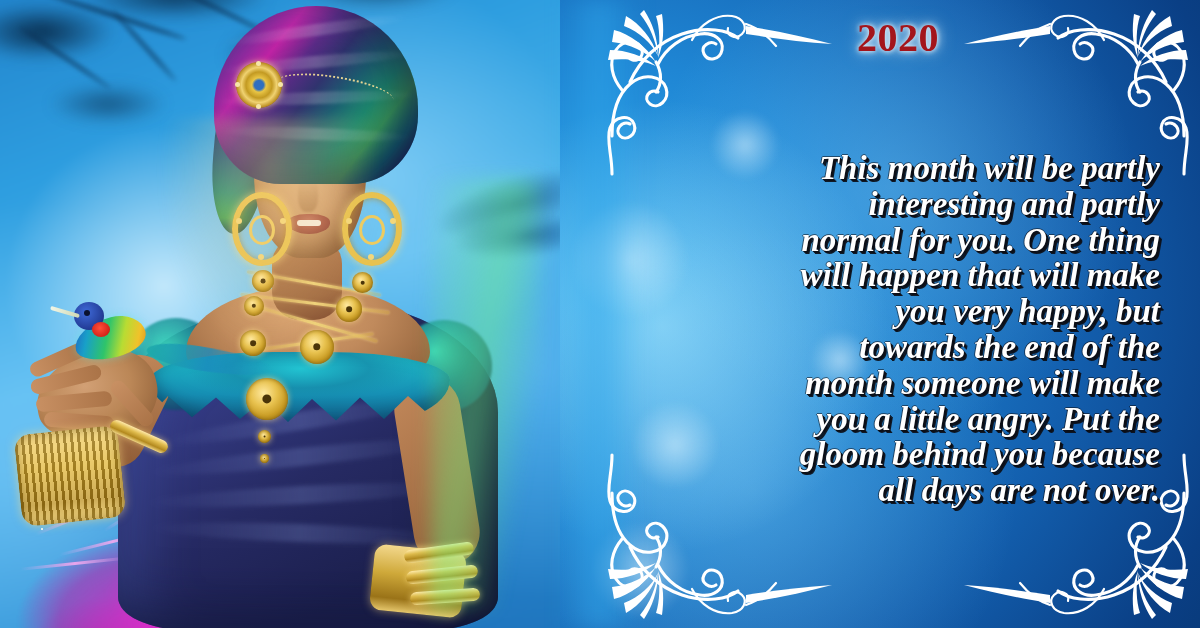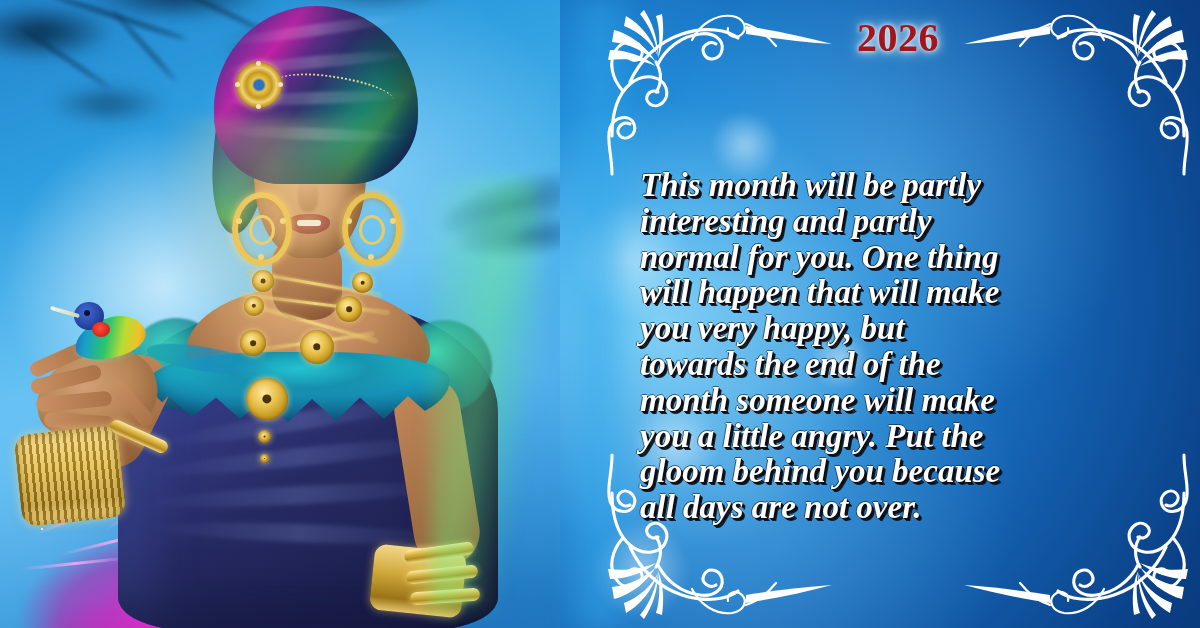--- a/index.html
+++ b/index.html
@@ -413,22 +413,22 @@
     color:#a3151b;
     text-shadow:
       0 0 6px rgba(255,255,255,.95),
       0 0 14px rgba(235,250,255,.85),
       0 0 26px rgba(190,235,255,.6),
       2px 3px 3px rgba(60,0,0,.30);
   }
 
   
   .body-text{
-    position:absolute; left:640px; top:168px; width:520px;
-    text-align:left;
+    position:absolute; left:640px; top:151px; width:520px;
+    text-align:right;
     font-family:"Liberation Serif", serif;
     font-weight:bold; font-style:italic;
     font-size:33px;
     line-height:1.085;
     color:#ffffff;
     text-shadow:
       3px 3px 0 rgba(12,14,22,.92),
       2px 2px 0 rgba(12,14,22,.92),
       1px 1px 0 rgba(12,14,22,.92),
       -1px 0 0 rgba(12,14,22,.55),
@@ -646,21 +646,21 @@
       <path class="fil-fill" d="M18,26 C34,30 50,42 60,58 C50,48 34,40 16,38 Z"></path>
       <path class="fil-fill" d="M48,6 C56,18 62,34 62,52 C60,38 54,22 44,10 Z"></path>
       <path class="fil-fill" d="M66,10 C68,24 68,40 62,54 C64,40 64,24 60,12 Z"></path>
       <path class="fil-fill" d="M14,46 C30,46 48,52 60,62 C46,56 30,54 12,56 Z"></path>
       <path class="fil-stroke" d="M60,58 C66,68 66,80 60,88"></path>
       <path class="fil-thin" d="M150,20 C162,24 172,32 180,42"></path>
       <path class="fil-fill" d="M150,22 C176,26 206,32 236,40 C206,38 176,34 150,30 Z"></path>
     </svg>
   </div>
 
-  <div class="year">2026</div>
+  <div class="year">2020</div>
   <div class="body-text">This month will be partly
 interesting and partly
 normal for you. One thing
 will happen that will make
 you very happy, but
 towards the end of the
 month someone will make
 you a little angry. Put the
 gloom behind you because
 all days are not over.</div>

